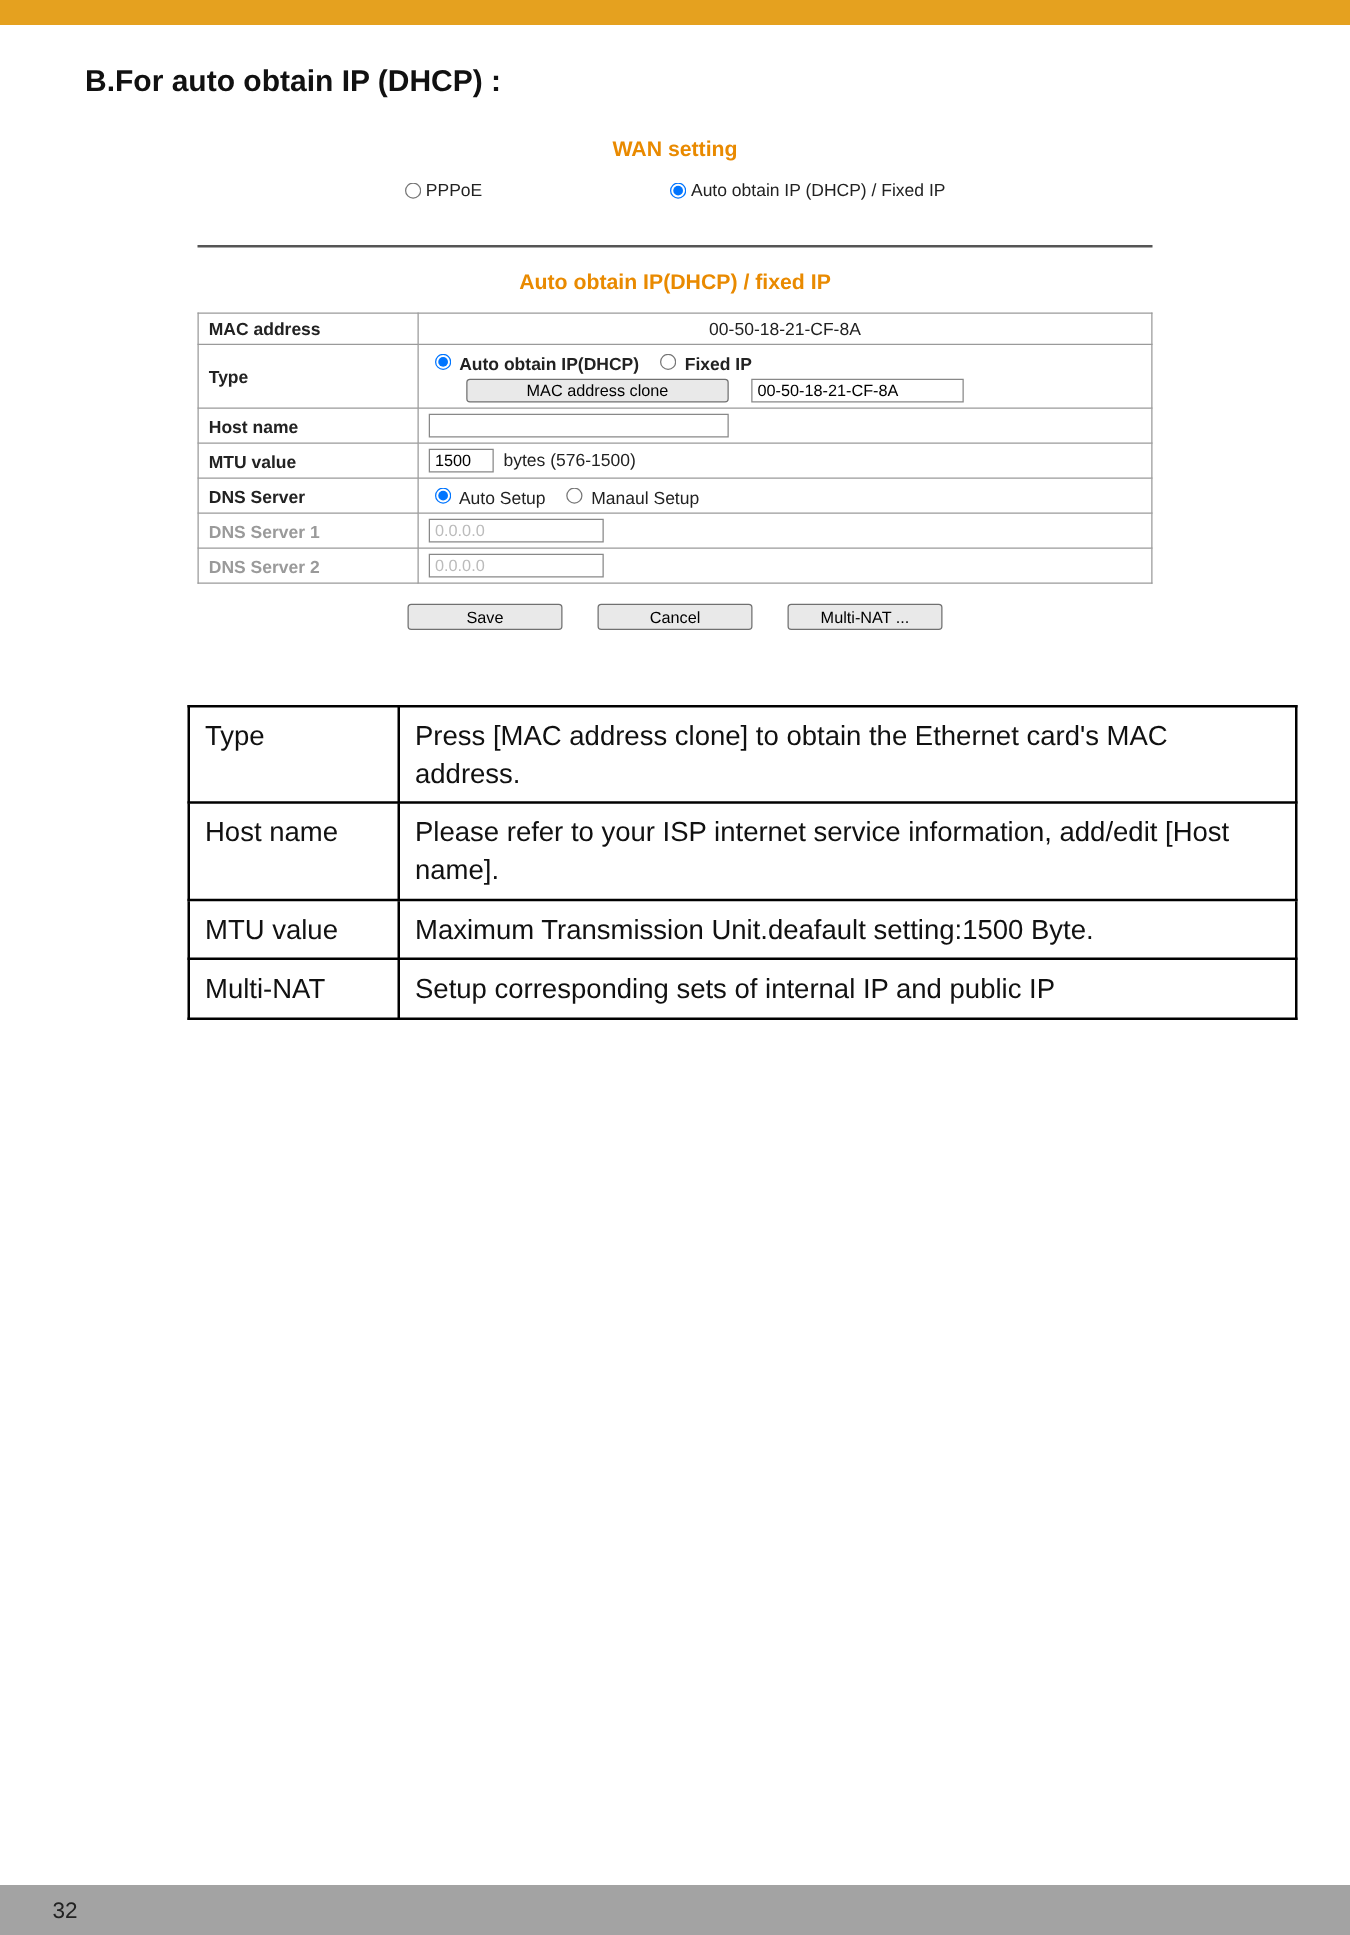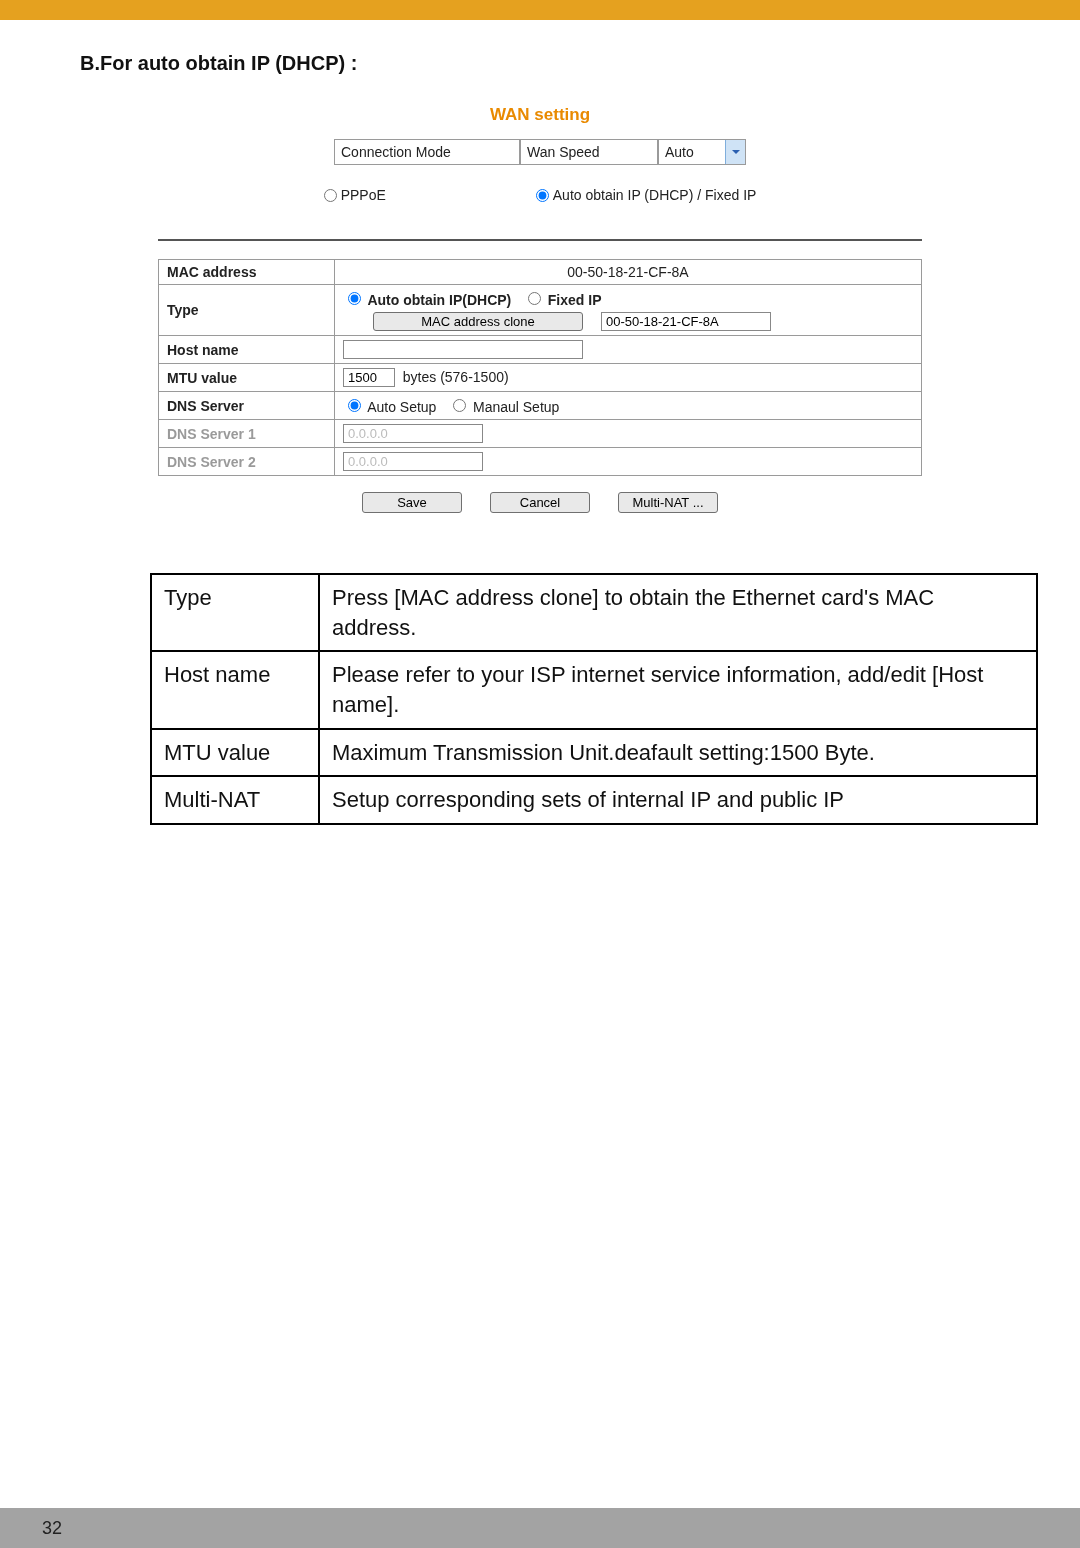--- a/index.html
+++ b/index.html
@@ -18,24 +18,24 @@
   }
   .page-content {
     padding: 14px 42px 0 42px;
   }
   .manual-title {
     font-size: 20px;
     color: #222;
     margin: 4px 0 12px 2px;
   }
   .section-heading {
-    font-size: 20px;
+    font-size: 24px;
     font-weight: bold;
     color: #111;
-    margin: 18px 0 30px 38px;
+    margin: 18px 0 30px 26px;
   }
   
   .screenshot-panel {
     width: 764px;
     margin: 0 auto 40px auto;
   }
   .wan-setting-title {
     text-align: center;
     color: #e98a00;
     font-weight: bold;
@@ -128,21 +128,21 @@
     background: #e9e9e9;
     border-radius: 3px;
   }
   .action-row {
     display: flex;
     justify-content: center;
     gap: 28px;
     margin-top: 16px;
   }
   .action-btn {
-    width: 100px;
+    width: 124px;
     text-align: center;
     font-size: 13px;
     padding: 2px 4px;
     border: 1px solid #707070;
     background: #e9e9e9;
     border-radius: 3px;
   }
   
   .desc-table {
     width: 888px;
@@ -178,46 +178,35 @@
 
 <div class="page-content">
 
 
   <div class="section-heading">B.For auto obtain IP (DHCP) :</div>
 
   <div class="screenshot-panel">
 
     <div class="wan-setting-title">WAN setting</div>
 
-    <div class="conn-row">
-      <div class="conn-box mode">Connection Mode</div>
-      <div class="conn-box speed">Wan Speed</div>
-      <div class="conn-box select">
-        <span>Auto</span>
-        <span class="select-caret">
-          <svg viewBox="0 0 10 10">
-              <path d="M1 3 L5 7 L9 3 Z" fill="#2a5fb0"></path>
-            </svg>
-        </span>
-      </div>
-    </div>
 
     <div class="radio-row">
       <label>
         <input type="radio" name="ct" style="">
         <span>PPPoE</span>
       </label>
       <label>
         <input type="radio" name="ct" checked="" style="">
         <span>Auto obtain IP (DHCP) / Fixed IP</span>
       </label>
     </div>
 
     <hr class="scr-divider">
 
+    <div class="auto-obtain-title">Auto obtain IP(DHCP) / fixed IP</div>
 
     <table class="inner-table">
       <tbody>
           <tr>
         <td class="key">MAC address</td>
         <td style="text-align:center">00-50-18-21-CF-8A</td>
       </tr>
       <tr>
         <td class="key">Type</td>
         <td>

